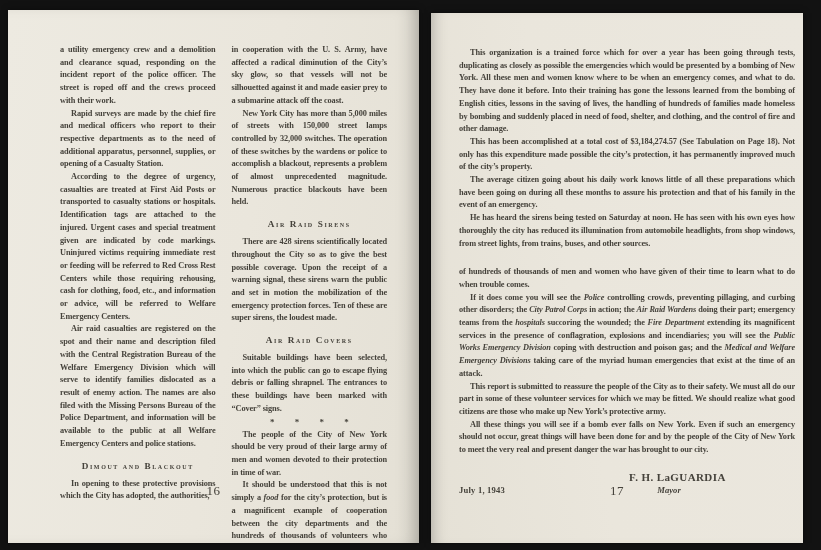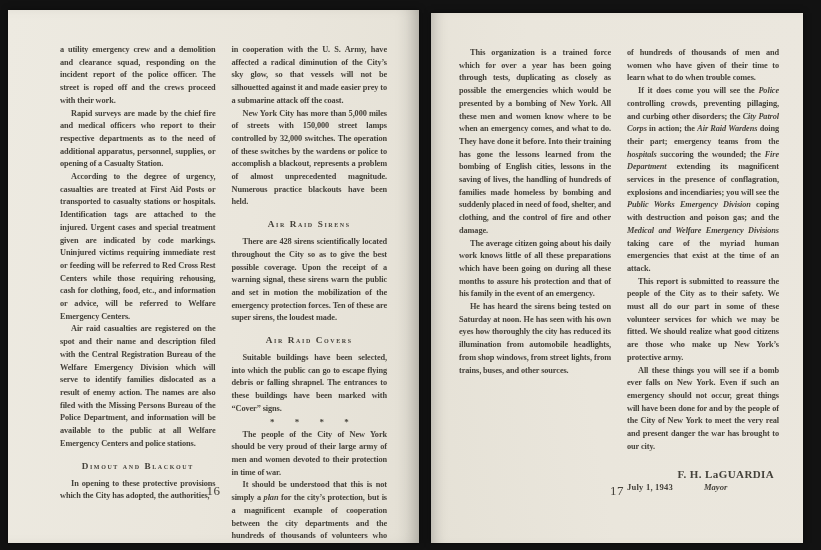--- a/index.html
+++ b/index.html
@@ -25,21 +25,21 @@
   .page-right{
     left:431px;top:13px;width:372px;height:530px;
     background:linear-gradient(80deg,#e5e1d6 0%,#eae6dc 40%,#ebe7de 100%);
     box-shadow: inset 12px 0 16px -12px rgba(0,0,0,0.3), 0 0 6px rgba(0,0,0,0.5);
   }
   .columns{
     display:flex;
     gap:16px;
   }
   .page-left .columns{padding:34px 32px 0 52px;}
-  .page-right .columns{padding:34px 24px 0 28px;}
+  .page-right .columns{padding:34px 8px 0 28px;flex-direction:column;}
   .col{flex:1 1 0;min-width:0;font-weight:bold;}
   .para{
     font-size:8.3px;
     line-height:12.7px;
     text-align:justify;
     letter-spacing:-0.1px;
     color:var(--ink);
   }
   .para.indent{text-indent:11px;}
   .para i{font-style:italic;}
@@ -104,30 +104,31 @@
         </div>
       <div class="col">
           <p class="para">in cooperation with the U. S. Army, have affected a radical diminution of the City’s sky glow, so that vessels will not be silhouetted against it and made easier prey to a submarine attack off the coast.</p>
           <p class="para indent">New York City has more than 5,000 miles of streets with 150,000 street lamps controlled by 32,000 switches. The operation of these switches by the wardens or police to accomplish a blackout, represents a problem of almost unprecedented magnitude. Numerous practice blackouts have been held.</p>
           <div class="heading">Air Raid Sirens</div>
           <p class="para indent">There are 428 sirens scientifically located throughout the City so as to give the best possible coverage. Upon the receipt of a warning signal, these sirens warn the public and set in motion the mobilization of the emergency protection forces. Ten of these are super sirens, the loudest made.</p>
           <div class="heading">Air Raid Covers</div>
           <p class="para indent">Suitable buildings have been selected, into which the public can go to escape flying debris or falling shrapnel. The entrances to these buildings have been marked with “Cover” signs.</p>
           <div class="stars">* * * *</div>
           <p class="para indent">The people of the City of New York should be very proud of their large army of men and women devoted to their protection in time of war.</p>
-          <p class="para indent">It should be understood that this is not simply a <i>plan</i> for the city’s protection, but is a magnificent example of cooperation between the city departments and the hundreds of thousands of volunteers who have enlisted in New York’s protective army.</p>
+          <p class="para indent">It should be understood that this is not simply a <i>food</i> for the city’s protection, but is a magnificent example of cooperation between the city departments and the hundreds of thousands of volunteers who have enlisted in New York’s protective army.</p>
         </div>
     </div>
     <div class="page-number">16</div>
   </div>
 
   <div class="page page-right">
     <div class="columns">
       <div class="col">
           <p class="para indent">This organization is a trained force which for over a year has been going through tests, duplicating as closely as possible the emergencies which would be presented by a bombing of New York. All these men and women know where to be when an emergency comes, and what to do. They have done it before. Into their training has gone the lessons learned from the bombing of English cities, lessons in the saving of lives, the handling of hundreds of families made homeless by bombing and suddenly placed in need of food, shelter, and clothing, and the control of fire and other damage.</p>
+          <p class="para indent">This has been accomplished at a total cost of $3,184,274.57 (See Tabulation on Page 18). Not only has this expenditure made possible the city’s protection, it has permanently improved much of the city’s property.</p>
           <p class="para indent">The average citizen going about his daily work knows little of all these preparations which have been going on during all these months to assure his protection and that of his family in the event of an emergency.</p>
           <p class="para indent">He has heard the sirens being tested on Saturday at noon. He has seen with his own eyes how thoroughly the city has reduced its illumination from automobile headlights, from shop windows, from street lights, from trains, buses, and other sources.</p>
         </div>
       <div class="col">
         <div>
             <p class="para">of hundreds of thousands of men and women who have given of their time to learn what to do when trouble comes.</p>
             <p class="para indent">If it does come you will see the <i>Police</i> controlling crowds, preventing pillaging, and curbing other disorders; the <i>City Patrol Corps</i> in action; the <i>Air Raid Wardens</i> doing their part; emergency teams from the <i>hospitals</i> succoring the wounded; the <i>Fire Department</i> extending its magnificent services in the presence of conflagration, explosions and incendiaries; you will see the <i>Public Works Emergency Division</i> coping with destruction and poison gas; and the <i>Medical and Welfare Emergency Divisions</i> taking care of the myriad human emergencies that exist at the time of an attack.</p>
             <p class="para indent">This report is submitted to reassure the people of the City as to their safety. We must all do our part in some of these volunteer services for which we may be fitted. We should realize what good citizens are those who make up New York’s protective army.</p>
             <p class="para indent">All these things you will see if a bomb ever falls on New York. Even if such an emergency should not occur, great things will have been done for and by the people of the City of New York to meet the very real and present danger the war has brought to our city.</p>
           </div>

